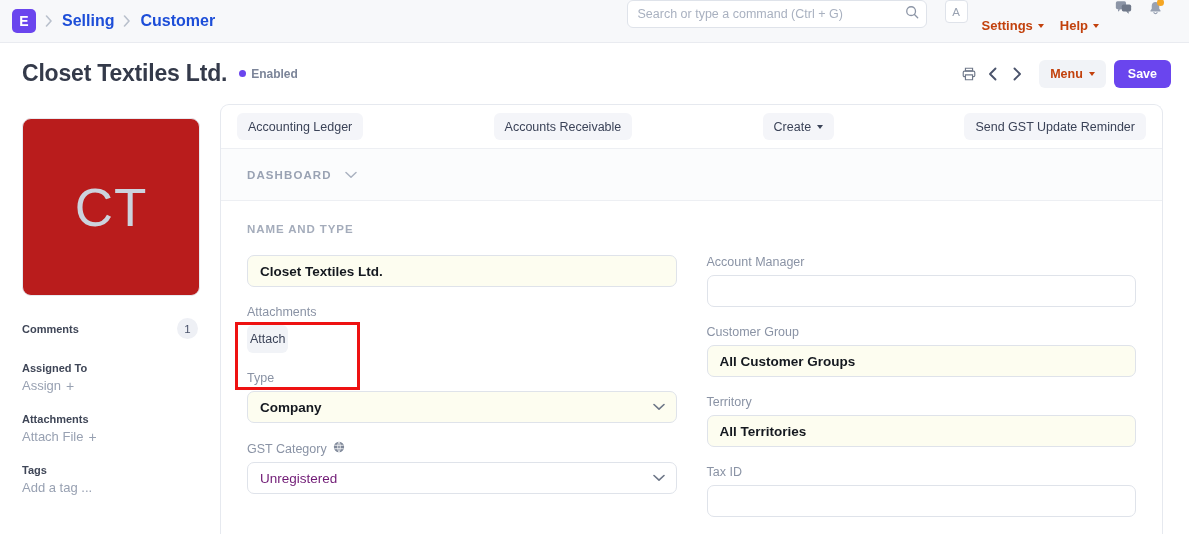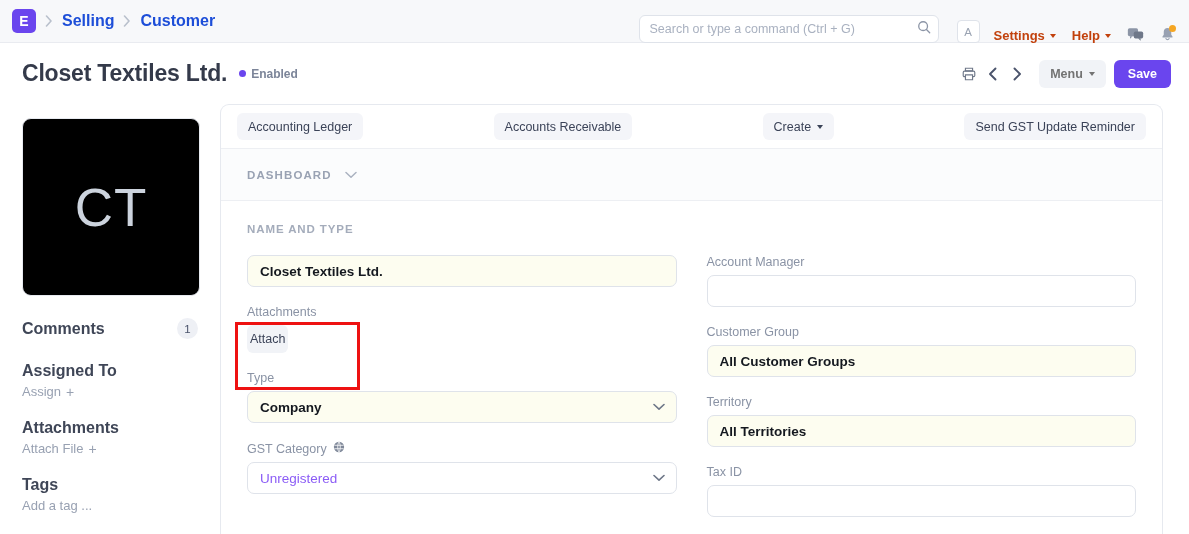--- a/index.html
+++ b/index.html
@@ -28,22 +28,22 @@
   }
   .crumb-sep {
     color: #b9c0cc; font-size: 14px; margin: 0 9px;
     display: flex; align-items: center;
   }
   .crumb {
     color: #1d4ed8; font-size: 16px; font-weight: bold;
     text-decoration: none; white-space: nowrap;
   }
   .nav-right {
-    position: absolute; right: 12px; top: 0; height: 43px;
-    display: flex; align-items: flex-end; gap: 0;
+    position: absolute; right: 24px; top: 0; height: 43px;
+    display: flex; align-items: flex-start; gap: 0;
   }
   .search-wrap { position: relative; margin-right: 18px; }
   .search-input {
     width: 300px; height: 28px;
     border: 1px solid #dfe3ea; border-radius: 6px;
     background: #fff; padding: 0 30px 0 10px;
     font-family: "Liberation Sans", sans-serif;
     font-size: 12.5px; color: #32394a;
   }
   .search-input::placeholder { color: #a9b1c0; }
@@ -101,46 +101,46 @@
     width: 24px; height: 26px; display: flex;
     align-items: center; justify-content: center; cursor: pointer;
   }
   .btn {
     height: 28px; border: none; border-radius: 6px;
     font-family: "Liberation Sans", sans-serif;
     font-size: 12.5px; font-weight: bold;
     display: flex; align-items: center; gap: 6px;
     padding: 0 11px; cursor: pointer; white-space: nowrap;
   }
-  .btn-default { background: #f1f3f7; color: #737373; }
+  .btn-default { background: #f1f3f7; color: #c2410c; }
   .btn-primary { background: #6a45ee; color: #fff; padding: 0 14px; }
   .menu-btn { margin-left: 10px; }
   .save-btn { margin-left: 8px; }
 
   
   .body-wrap { display: flex; height: 430px; }
   .sidebar {
     width: 220px; flex: none; padding: 14px 22px 0 22px;
     background: #fff;
   }
   .avatar-box {
     width: 178px; height: 178px; border-radius: 9px;
-    border: 1px solid #e7eaf0; background: #000000;
+    border: 1px solid #e7eaf0; background: #b91c1c;
     display: flex; align-items: center; justify-content: center;
     margin-bottom: 22px;
   }
   .avatar-initials {
     font-size: 53px; font-weight: normal; color: #ccd3dd; letter-spacing: 1px;
   }
   .side-row {
     display: flex; align-items: center; justify-content: space-between;
     margin-bottom: 4px;
   }
   .side-head {
-    font-size: 16px; font-weight: bold; color: #3f4657;
+    font-size: 11px; font-weight: bold; color: #3f4657;
   }
   .side-badge {
     min-width: 21px; height: 21px; padding: 0 6px; border-radius: 11px;
     background: #eef0f5; color: #4a536b; font-size: 11.5px;
     display: flex; align-items: center; justify-content: center;
   }
   .side-action {
     font-size: 13px; color: #98a1b2; cursor: pointer;
     display: flex; align-items: center; gap: 5px; margin-bottom: 20px;
   }
@@ -190,21 +190,21 @@
   }
   .ctrl {
     height: 32px; width: 100%;
     border: 1px solid #dfe3ea; border-radius: 7px;
     background: #fff; display: flex; align-items: center;
     padding: 0 12px; font-size: 13.5px; color: #2e3544;
     position: relative; cursor: text;
   }
   .ctrl.filled { background: #fdfdf0; font-weight: bold; color: #14181f; }
   .ctrl.select { cursor: pointer; padding-right: 30px; }
-  .ctrl.select.plain { font-weight: normal; color: #8b5cf6; }
+  .ctrl.select.plain { font-weight: normal; color: #701a75; }
   .sel-chev {
     position: absolute; right: 11px; top: 50%;
     transform: translateY(-50%); display: flex;
   }
   .attach-btn {
     height: 28px; border-radius: 6px; background: #f1f3f7;
     color: #3b4358; font-size: 12.5px;
     display: inline-flex; align-items: center;
     padding: 0 3px; cursor: pointer;
   }

